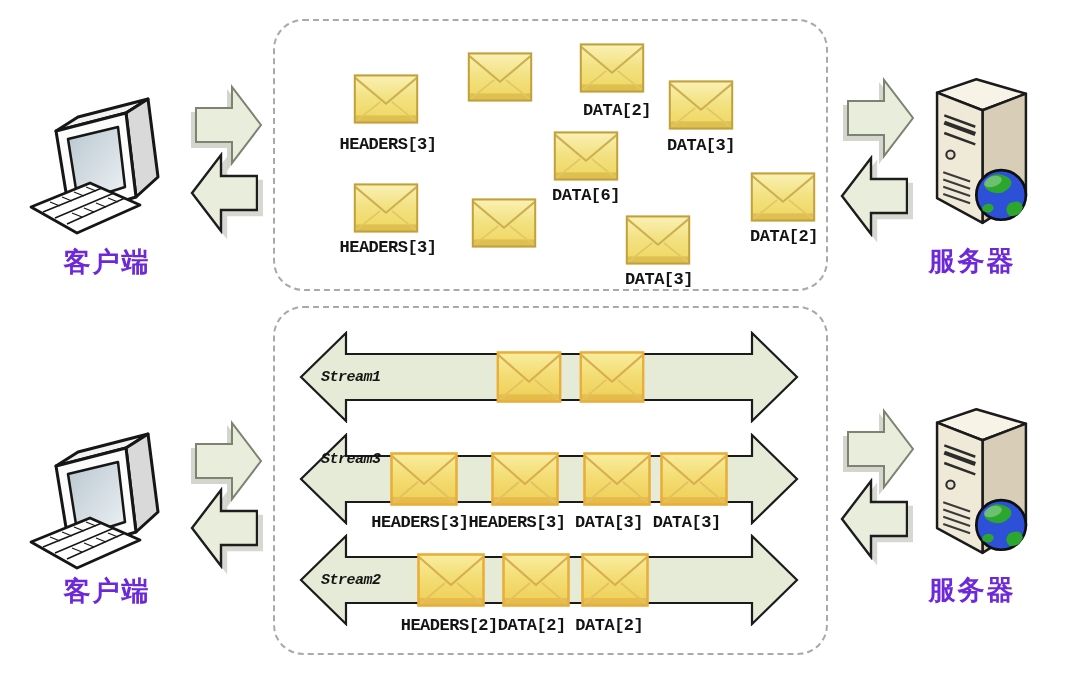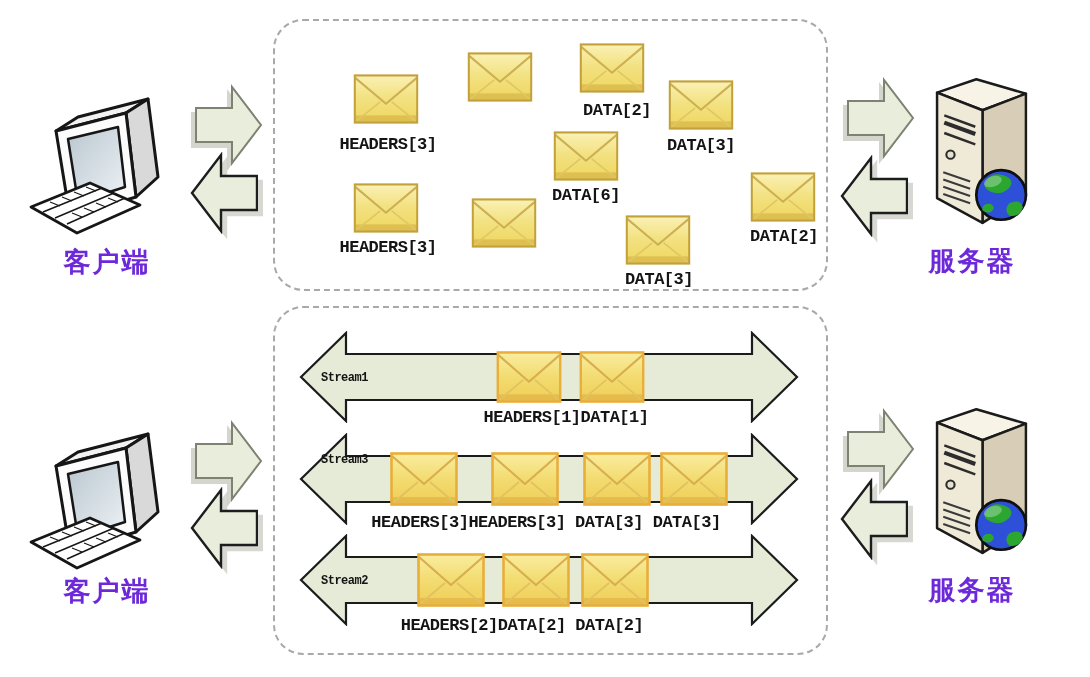--- a/index.html
+++ b/index.html
@@ -3,21 +3,21 @@
 <meta charset="utf-8">
 <style>
   html,body{margin:0;padding:0;background:#ffffff;}
   .stage{position:relative;width:1090px;height:677px;background:#ffffff;overflow:hidden;
          font-family:"Liberation Sans","DejaVu Sans",sans-serif;}
   .abs{position:absolute;}
   .dashed-box{position:absolute;border:2px dashed #a9a9a9;border-radius:30px;box-sizing:border-box;background:transparent;}
   .mono{font-family:"Liberation Mono","DejaVu Sans Mono",monospace;font-weight:700;color:#141414;}
   .frame-label{position:absolute;width:180px;text-align:center;font-size:17px;letter-spacing:-0.5px;white-space:nowrap;line-height:20px;}
   .stream-frames-label{position:absolute;width:400px;text-align:center;font-size:17px;letter-spacing:-0.5px;white-space:nowrap;line-height:21px;}
-  .stream-name{position:absolute;font-size:12px;letter-spacing:-0.5px;line-height:18px;}
+  .stream-name{position:absolute;font-size:15px;letter-spacing:-0.5px;line-height:18px;font-style:italic;}
   .cn-label{position:absolute;width:104px;text-align:center;font-size:27px;font-weight:600;color:#6d28d9;letter-spacing:2px;line-height:32px;}
   svg{display:block;}
   .shadow-r{filter:drop-shadow(-4px 5px 0 rgba(176,178,163,.55));}
   .shadow-l{filter:drop-shadow(5px 5px 0 rgba(176,178,163,.50));}
   .defs-svg{position:absolute;width:0;height:0;overflow:hidden;}
 </style>
 </head>
 <body>
 
 <div class="stage">
@@ -184,21 +184,20 @@
   <svg class="abs" style="left:299px;top:331px" width="500" height="92" viewBox="0 0 500 92">
       <use href="#streamArrow"></use>
     </svg>
   <svg class="abs" style="left:495px;top:351px" width="68" height="52" viewBox="0 0 68 54">
       <use href="#envB"></use>
     </svg>
   <svg class="abs" style="left:578px;top:351px" width="68" height="52" viewBox="0 0 68 54">
       <use href="#envB"></use>
     </svg>
   <div class="stream-name mono" style="left:321px;top:369px">Stream1</div>
-  <div class="stream-frames-label mono" style="left:366px;top:407px">HEADERS[1]DATA[1]</div>
 
   <svg class="abs" style="left:299px;top:433px" width="500" height="92" viewBox="0 0 500 92">
       <use href="#streamArrow"></use>
     </svg>
   <svg class="abs" style="left:390px;top:452px" width="68" height="54" viewBox="0 0 68 54">
       <use href="#envB"></use>
     </svg>
   <svg class="abs" style="left:491px;top:452px" width="68" height="54" viewBox="0 0 68 54">
       <use href="#envB"></use>
     </svg>

